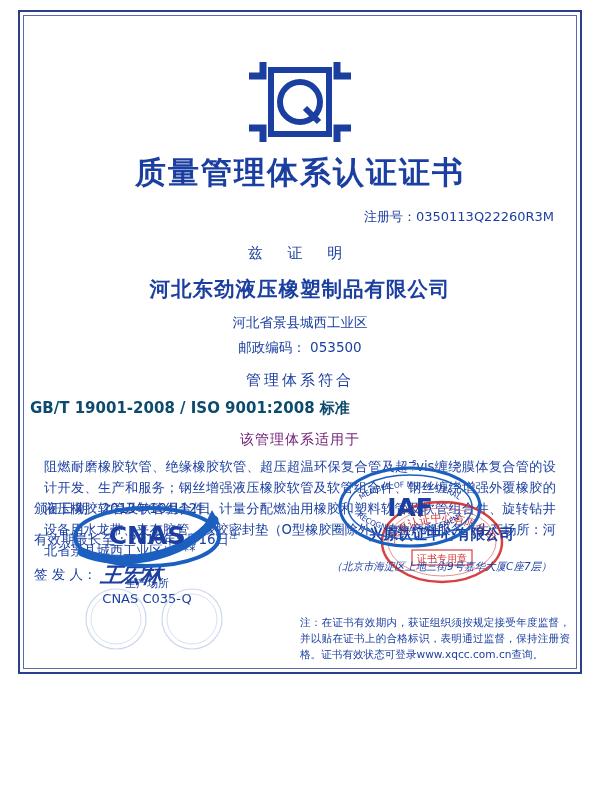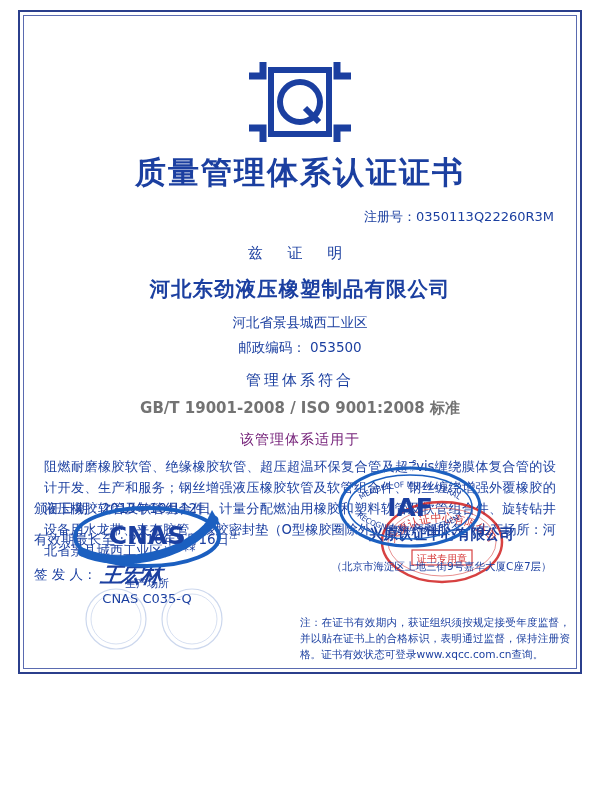--- a/index.html
+++ b/index.html
@@ -112,22 +112,22 @@
 
   .conform-label {
     text-align: center;
     color: #1b3fa0;
     font-size: 15px;
     letter-spacing: 3px;
     margin-top: 14px;
     font-family: "DejaVu Sans", sans-serif;
   }
   .standard {
-    text-align: center;
-    color: #737373;
+    text-align: left;
+    color: #0c4a6e;
     font-weight: bold;
     font-size: 15px;
     margin-top: 9px;
     font-family: "DejaVu Sans", sans-serif;
   }
 
   .scope-label {
     text-align: center;
     color: #701a75;
     font-size: 14px;
@@ -182,20 +182,21 @@
     font-family: "DejaVu Sans", sans-serif;
   }
   .issuer-name {
     font-size: 14.5px;
     font-weight: bold;
   }
   .issuer-addr {
     font-size: 10.5px;
     margin-top: 16px;
     color: #1b3fa0;
+    font-style: italic;
   }
 
   
   .seal {
     position: absolute;
     right: 92px;
     top: 492px;
     width: 132px;
     height: 100px;
     pointer-events: none;

